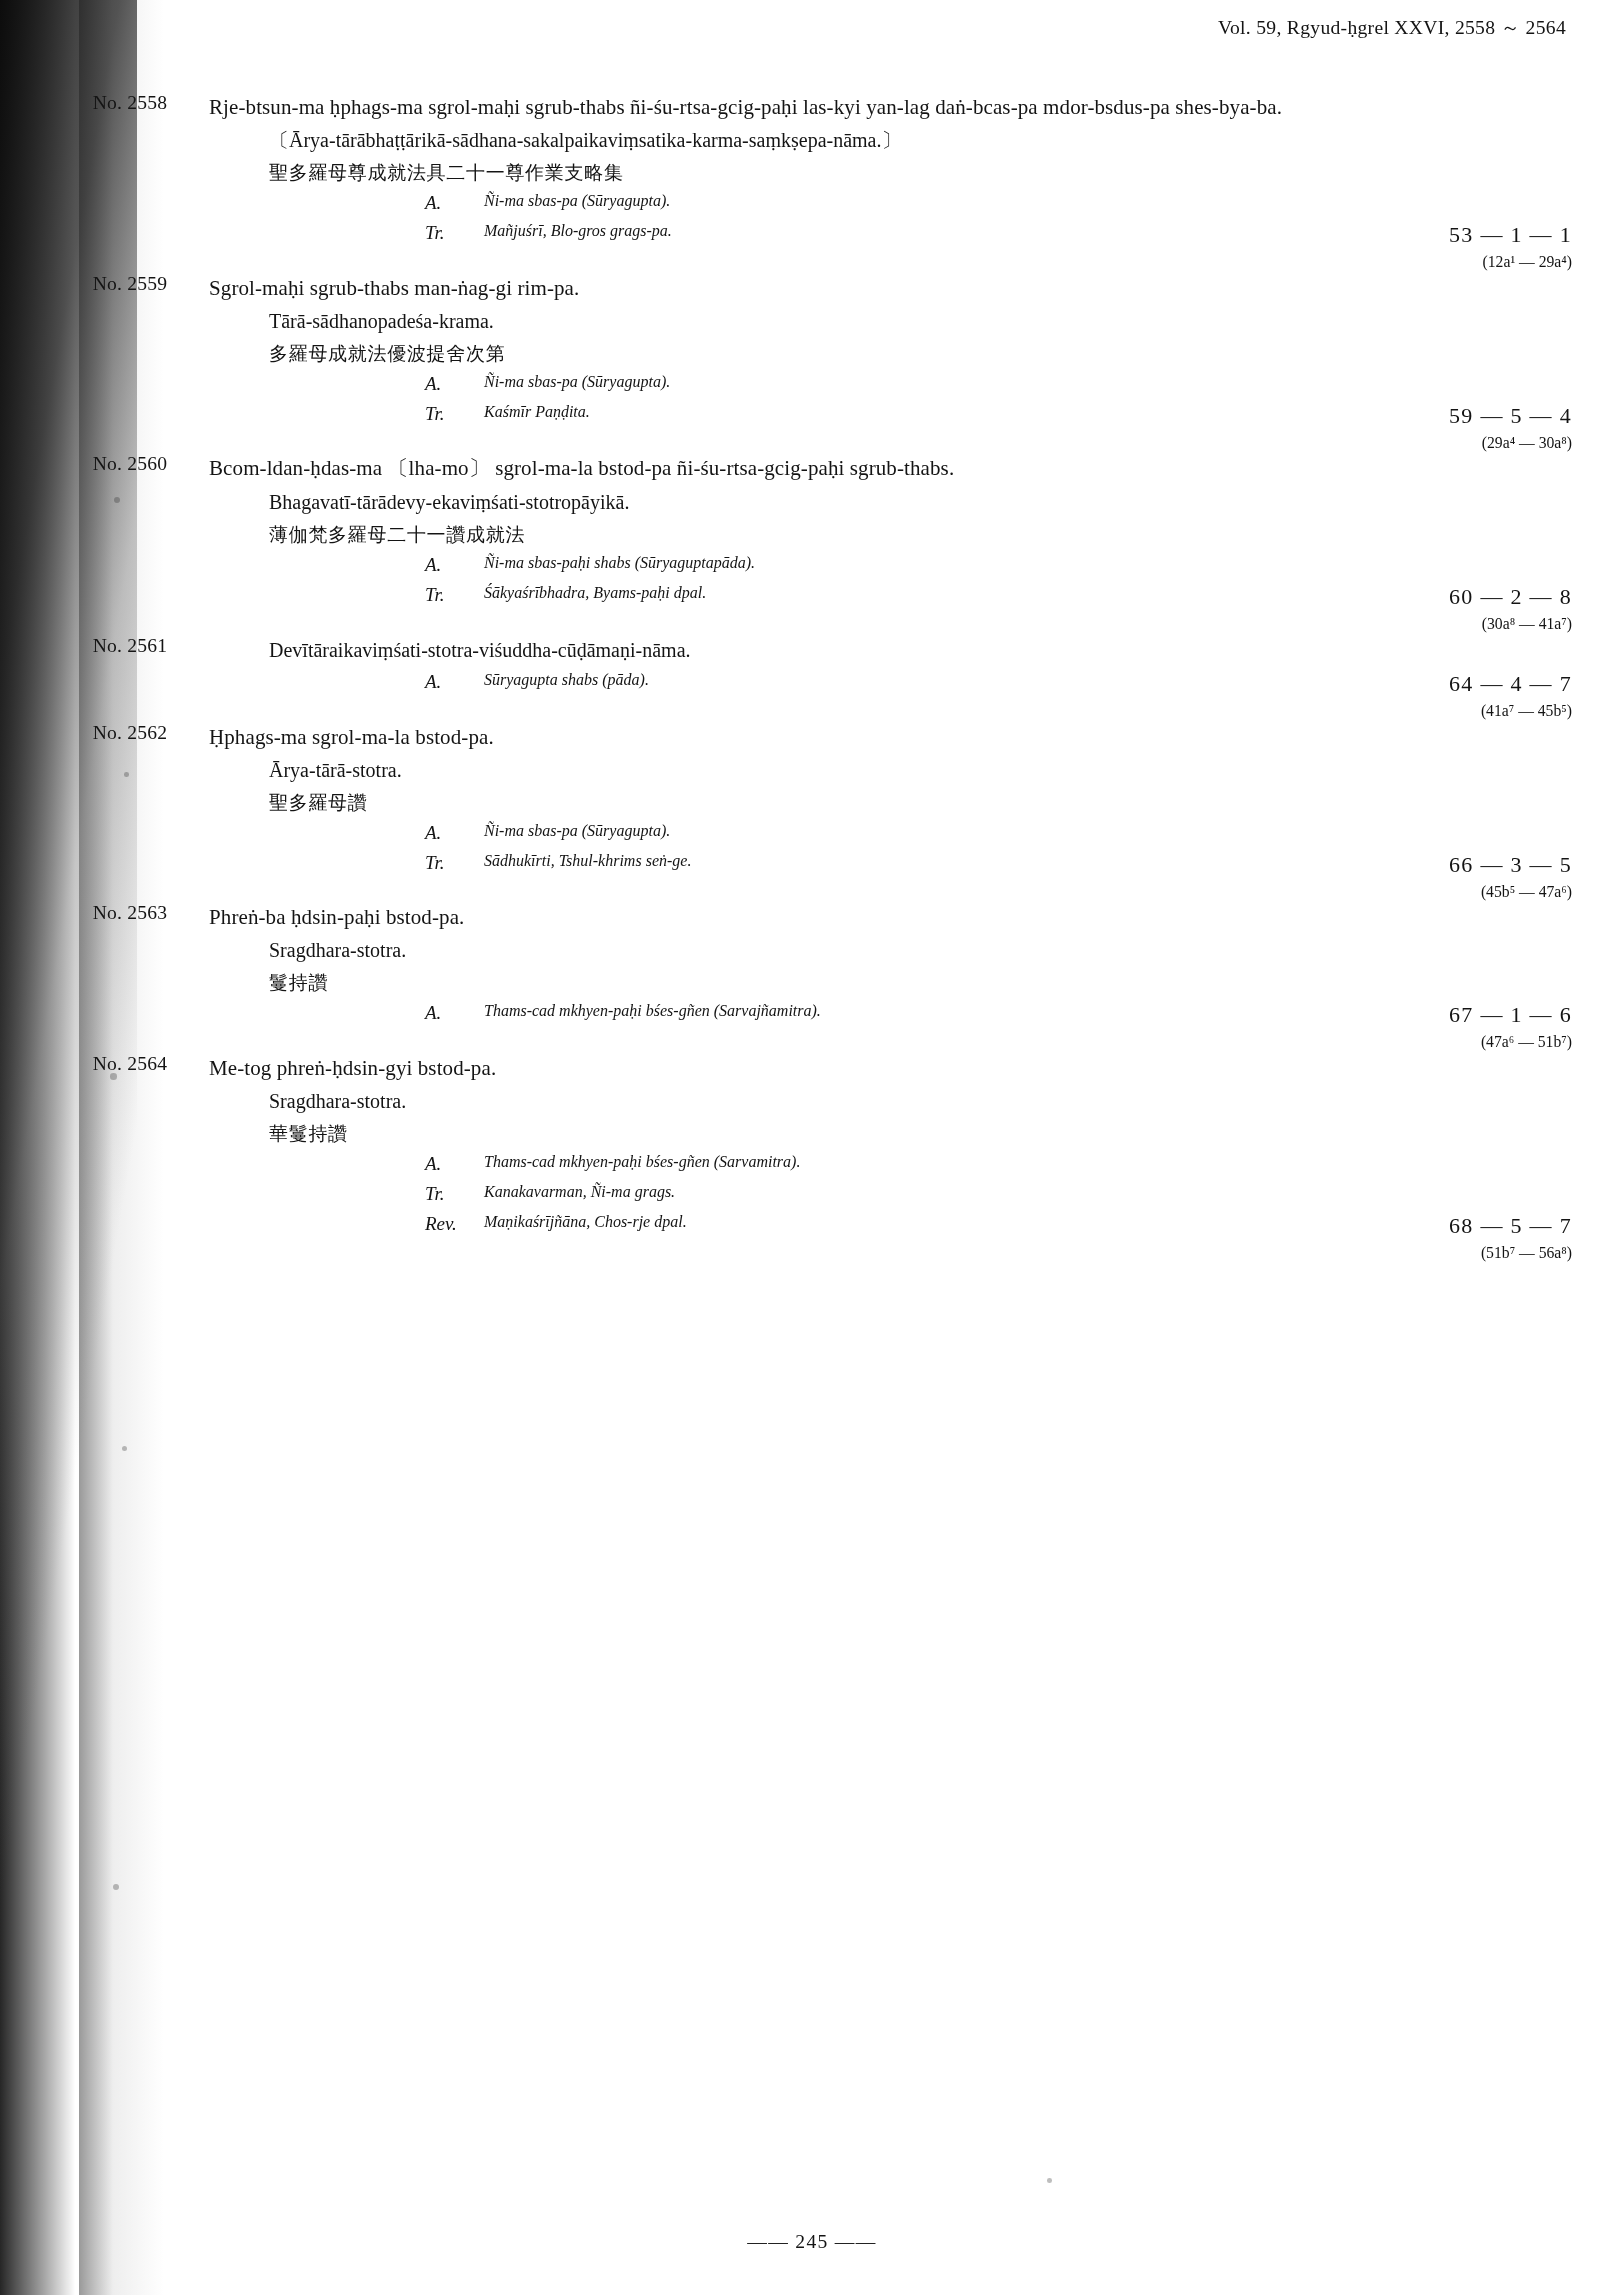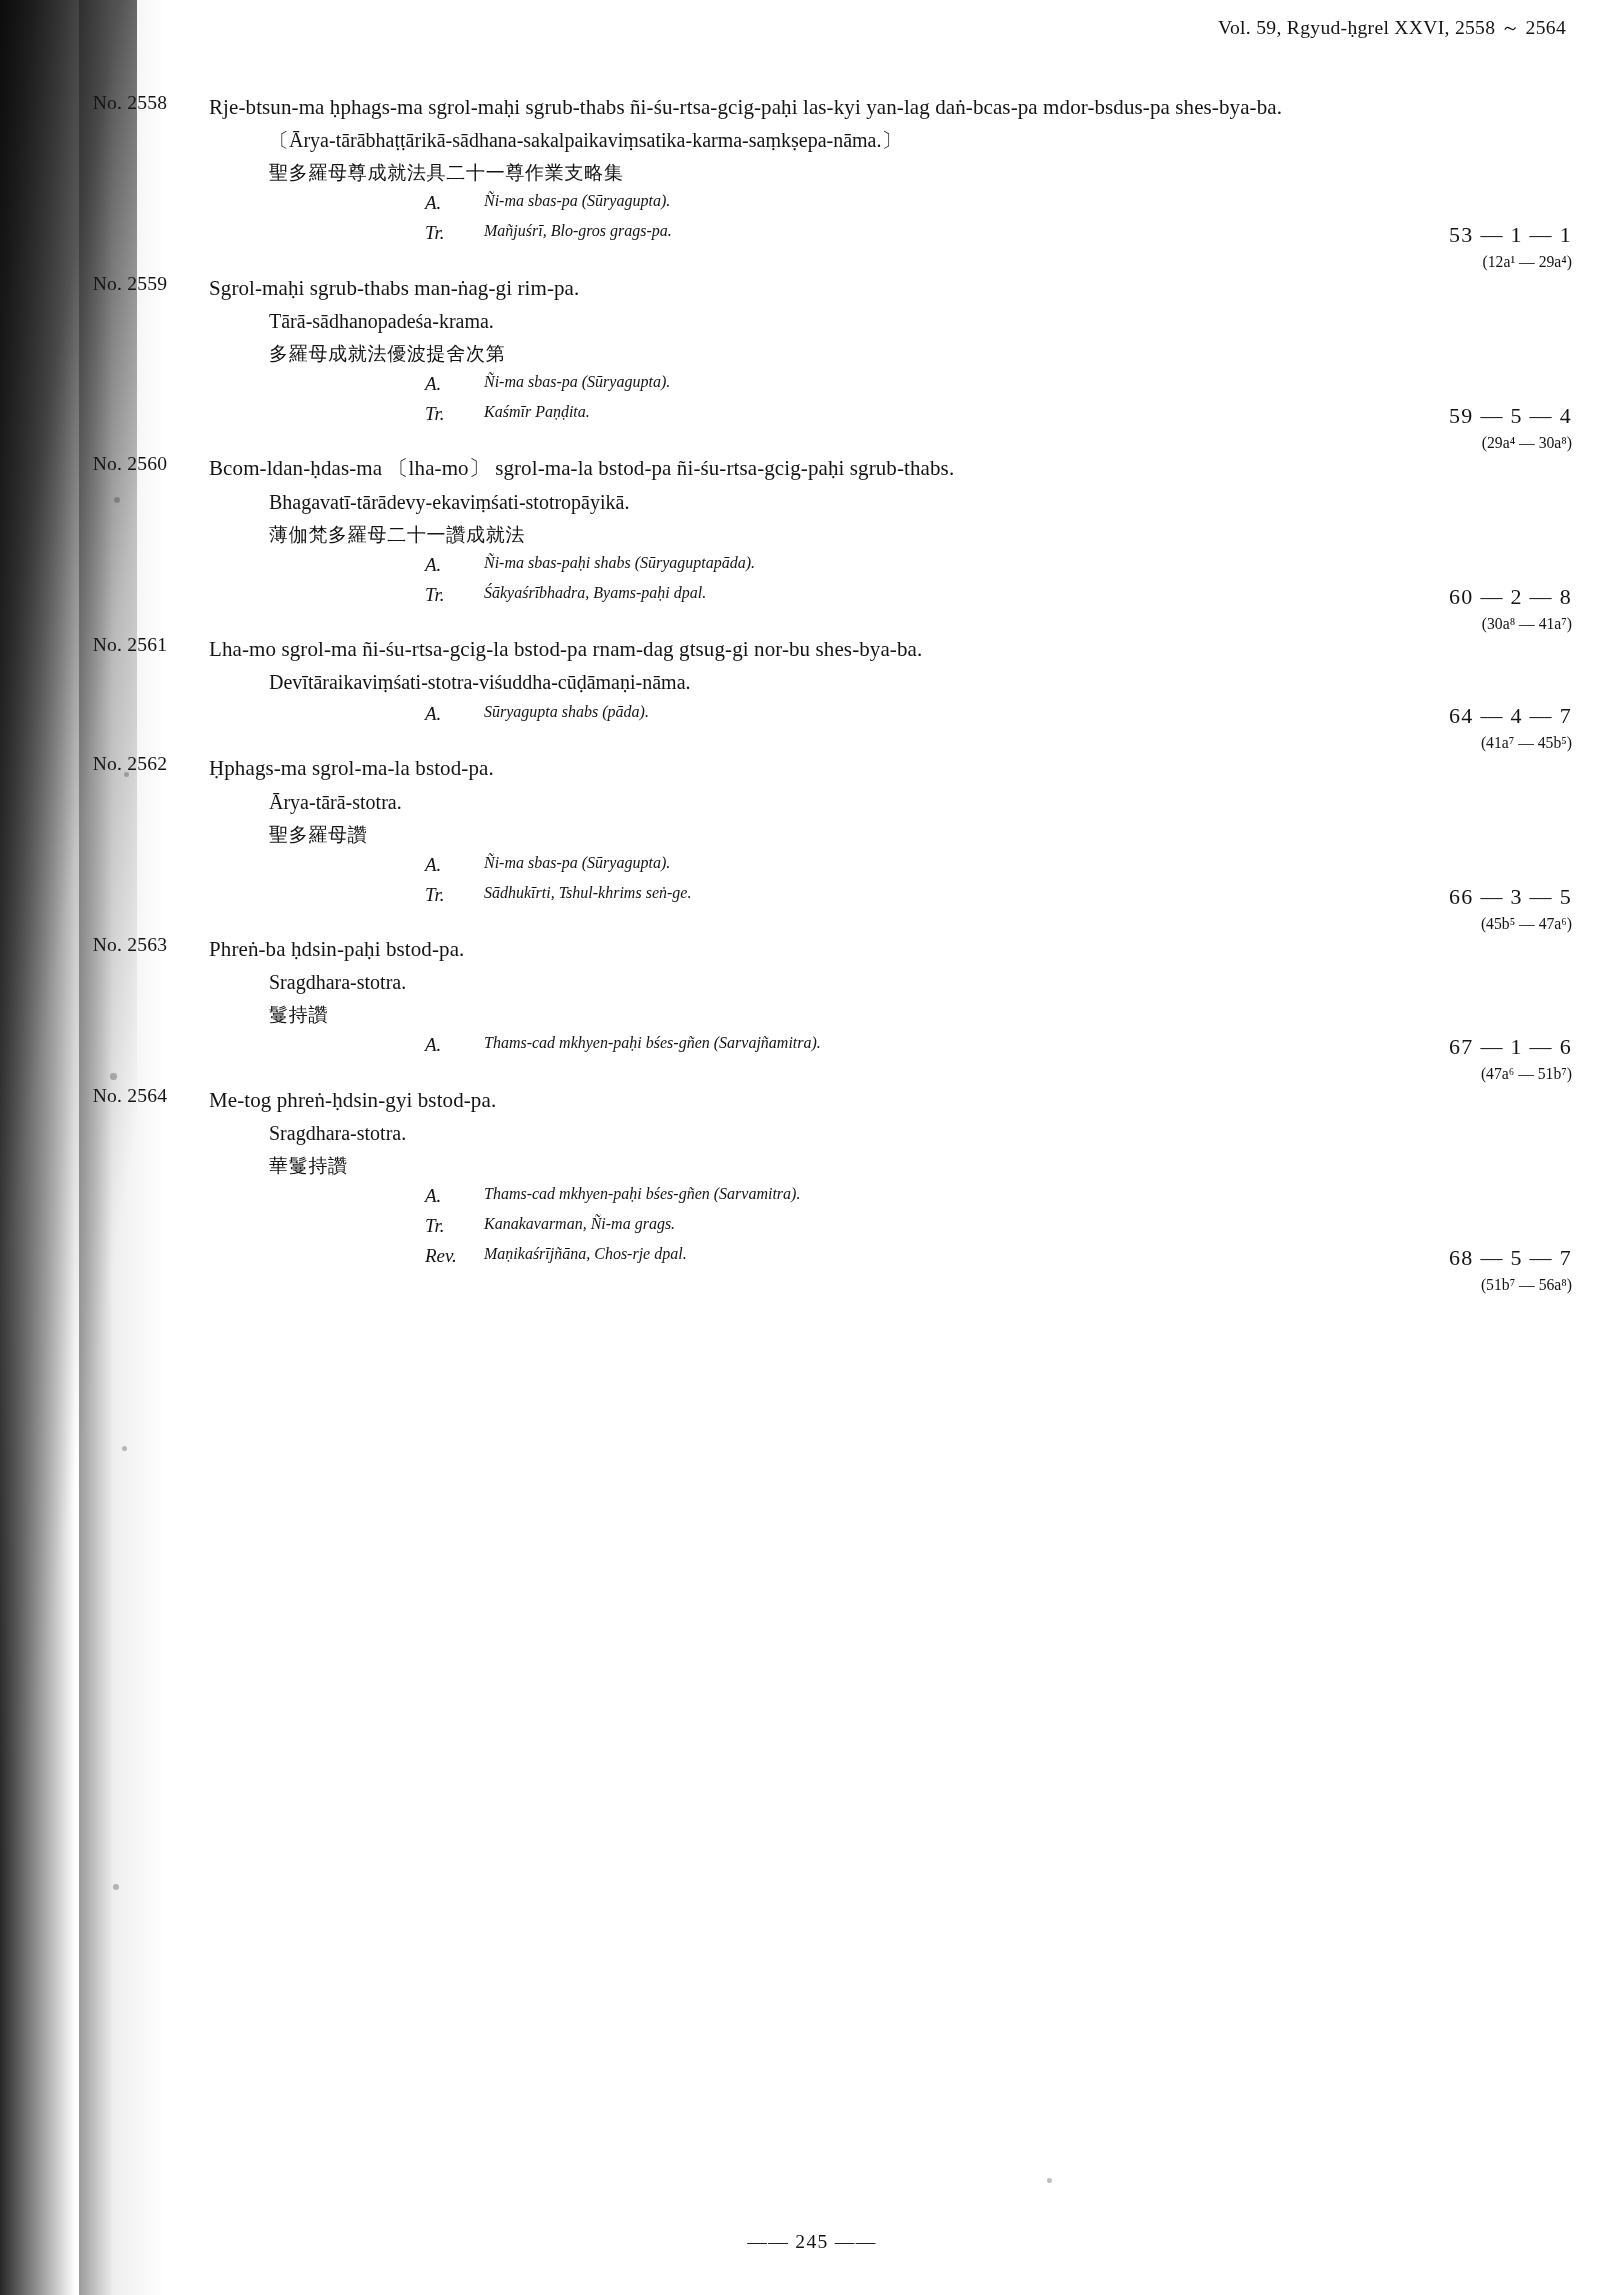--- a/index.html
+++ b/index.html
@@ -249,21 +249,20 @@
           </div>
         </div>
       </div>
     </div>
 
     <div class="sp-lg"></div>
 
     <div class="entry">
       <div class="entry-no">No. 2561</div>
       <div class="entry-body">
-        <div class="title">Lha-mo sgrol-ma ñi-śu-rtsa-gcig-la bstod-pa rnam-dag gtsug-gi nor-bu shes-bya-ba.</div>
         <div class="sanskrit">Devītāraikaviṃśati-stotra-viśuddha-cūḍāmaṇi-nāma.</div>
         <div class="roles">
           <div class="role-row">
             <span class="role-label">A.</span>
             <span class="role-text">Sūryagupta shabs (pāda).</span>
             <span class="locator">
               <span class="ref">64 — 4 — 7</span><br>
               <span class="folio">(41a⁷ — 45b⁵)</span>
             </span>
           </div>

